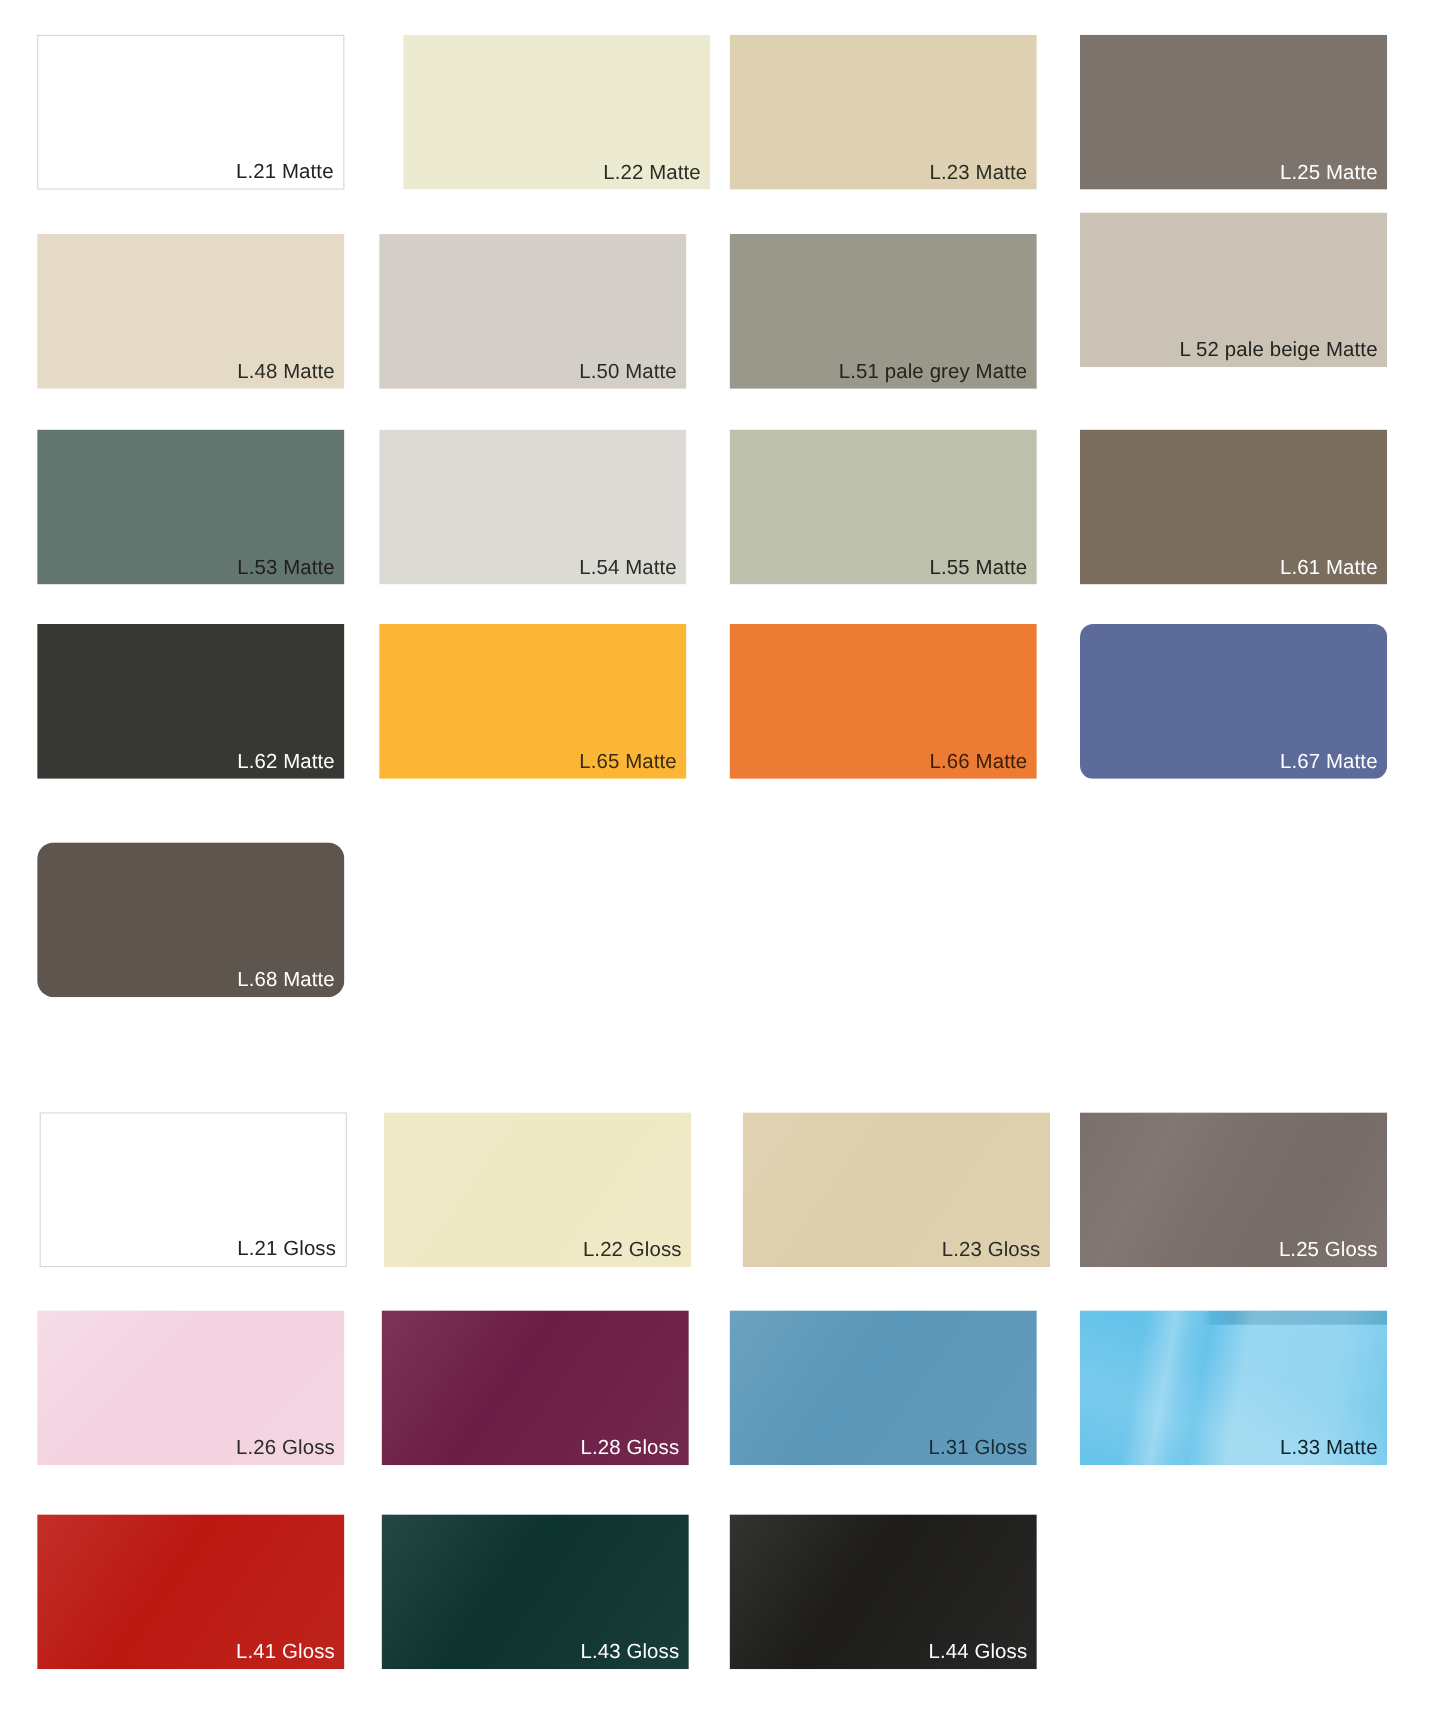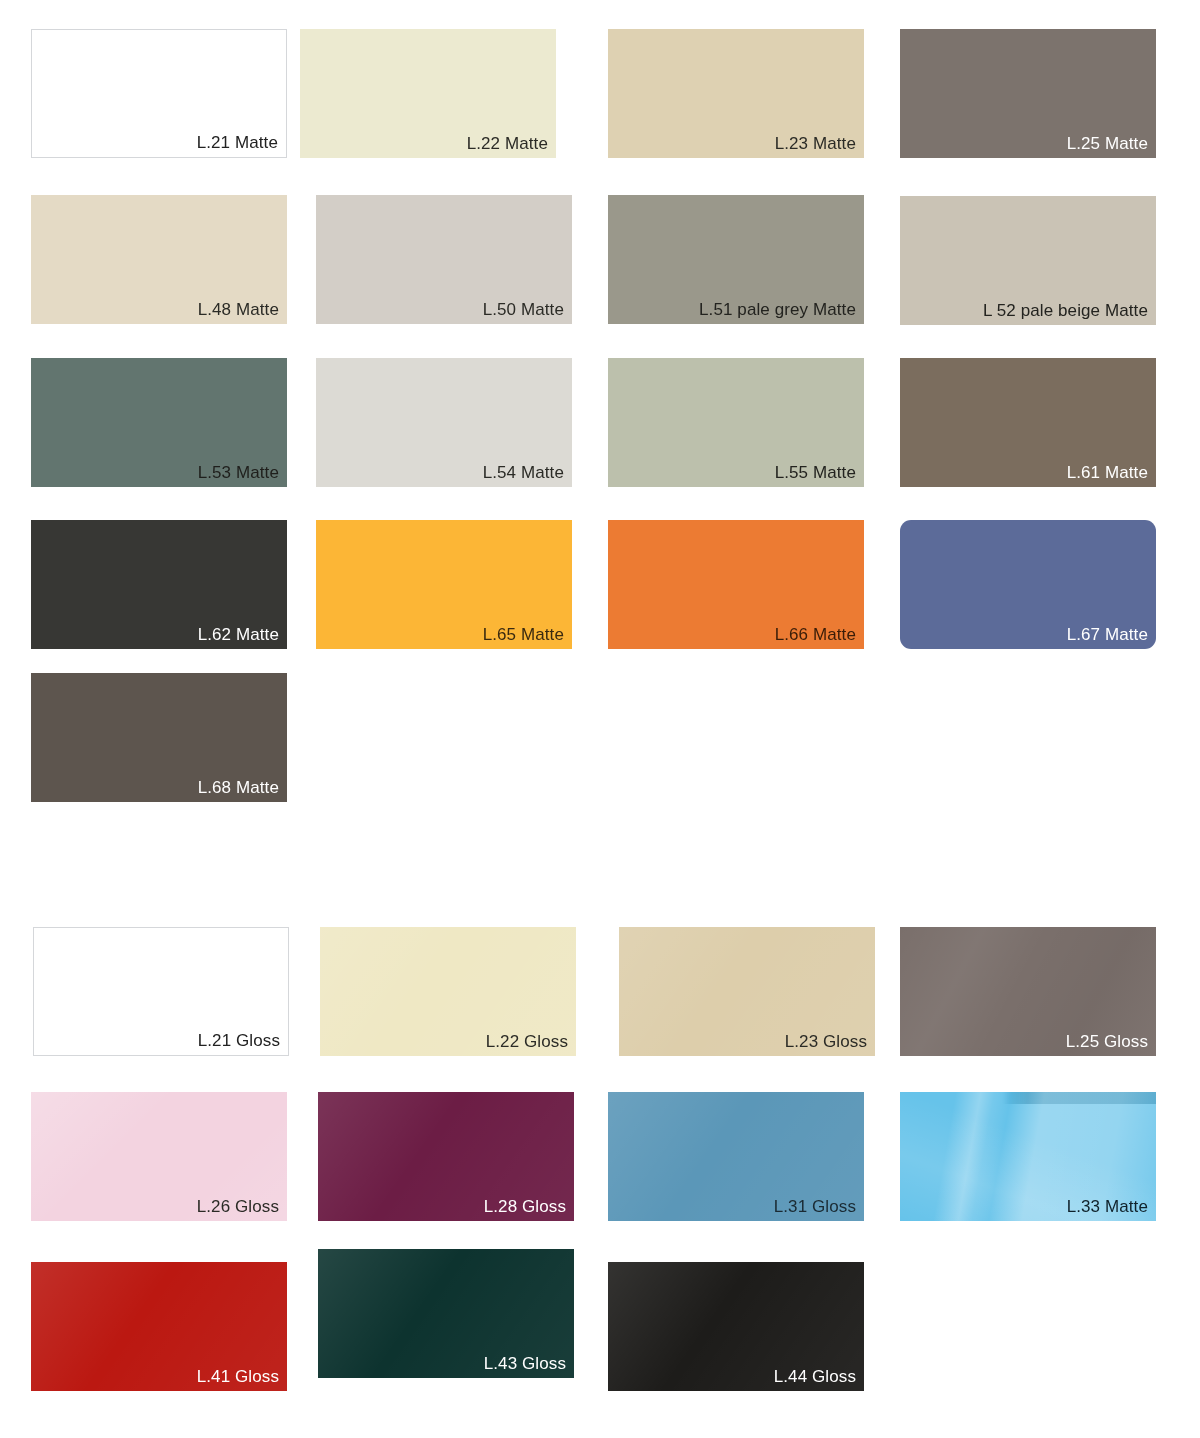--- a/index.html
+++ b/index.html
@@ -142,21 +142,21 @@
 <body style="background: rgb(255, 255, 255);">
 
 <div class="sheet">
 
   <div class="section" id="matte-section">
     <div class="swatch-grid" id="matte-grid">
         <div class="swatch outlined" style="left: 31px; top: 29px;">
           <div class="fill" style="background: rgb(255, 255, 255);"></div>
           <div class="swatch-label" style="color: rgb(34, 34, 34);">L.21 Matte</div>
         </div>
-        <div class="swatch" style="left: 300px; top: 29px;">
+        <div class="swatch" style="left: 336px; top: 29px;">
           <div class="fill" style="background: rgb(236, 234, 208);"></div>
           <div class="swatch-label" style="color: rgb(43, 43, 38);">L.22 Matte</div>
         </div>
         <div class="swatch" style="left: 608px; top: 29px;">
           <div class="fill" style="background: rgb(222, 209, 178);"></div>
           <div class="swatch-label" style="color: rgb(43, 43, 38);">L.23 Matte</div>
         </div>
         <div class="swatch" style="left: 900px; top: 29px;">
           <div class="fill" style="background: rgb(124, 115, 109);"></div>
           <div class="swatch-label" style="color: rgb(255, 255, 255);">L.25 Matte</div>
@@ -166,21 +166,21 @@
           <div class="swatch-label" style="color: rgb(43, 43, 38);">L.48 Matte</div>
         </div>
         <div class="swatch" style="left: 316px; top: 195px;">
           <div class="fill" style="background: rgb(211, 206, 199);"></div>
           <div class="swatch-label" style="color: rgb(43, 43, 38);">L.50 Matte</div>
         </div>
         <div class="swatch" style="left: 608px; top: 195px;">
           <div class="fill" style="background: rgb(154, 152, 139);"></div>
           <div class="swatch-label" style="color: rgb(35, 35, 31);">L.51 pale grey Matte</div>
         </div>
-        <div class="swatch" style="left: 900px; top: 196px;">
+        <div class="swatch" style="left: 900px; top: 177px;">
           <div class="fill" style="background: rgb(202, 195, 181);"></div>
           <div class="swatch-label" style="color: rgb(35, 35, 31);">L 52 pale beige Matte</div>
         </div>
         <div class="swatch" style="left: 31px; top: 358px;">
           <div class="fill" style="background: rgb(98, 117, 111);"></div>
           <div class="swatch-label" style="color: rgb(31, 31, 28);">L.53 Matte</div>
         </div>
         <div class="swatch" style="left: 316px; top: 358px;">
           <div class="fill" style="background: rgb(220, 218, 212);"></div>
           <div class="swatch-label" style="color: rgb(43, 43, 38);">L.54 Matte</div>
@@ -202,21 +202,21 @@
           <div class="swatch-label" style="color: rgb(58, 42, 16);">L.65 Matte</div>
         </div>
         <div class="swatch" style="left: 608px; top: 520px;">
           <div class="fill" style="background: rgb(236, 123, 51);"></div>
           <div class="swatch-label" style="color: rgb(58, 29, 8);">L.66 Matte</div>
         </div>
         <div class="swatch" style="left: 900px; top: 520px; border-radius: 11px;">
           <div class="fill" style="background: rgb(92, 107, 153);"></div>
           <div class="swatch-label" style="color: rgb(255, 255, 255);">L.67 Matte</div>
         </div>
-        <div class="swatch" style="left: 31px; top: 673px;">
+        <div class="swatch" style="left: 31px; top: 702px; border-radius: 14px;">
           <div class="fill" style="background: rgb(93, 85, 78);"></div>
           <div class="swatch-label" style="color: rgb(255, 255, 255);">L.68 Matte</div>
         </div>
       </div>
   </div>
 
   <div class="section" id="gloss-section">
     <div class="swatch-grid" id="gloss-grid">
         <div class="swatch outlined" style="left: 33px; top: 0px;">
           <div class="fill" style="background: rgb(255, 255, 255);"></div>
@@ -257,21 +257,21 @@
           <div class="sheen-33-a"></div>
           <div class="sheen-33-b"></div>
           <div class="sheen-33-c"></div>
           <div class="swatch-label" style="color: rgb(16, 34, 43);">L.33 Matte</div>
         </div>
         <div class="swatch" style="left: 31px; top: 335px;">
           <div class="fill" style="background: rgb(187, 24, 17);"></div>
           <div class="sheen-soft"></div>
           <div class="swatch-label" style="color: rgb(255, 255, 255);">L.41 Gloss</div>
         </div>
-        <div class="swatch" style="left: 318px; top: 322px;">
+        <div class="swatch" style="left: 318px; top: 335px;">
           <div class="fill" style="background: rgb(13, 51, 47);"></div>
           <div class="sheen-soft"></div>
           <div class="swatch-label" style="color: rgb(255, 255, 255);">L.43 Gloss</div>
         </div>
         <div class="swatch" style="left: 608px; top: 335px;">
           <div class="fill" style="background: rgb(29, 28, 26);"></div>
           <div class="sheen-soft"></div>
           <div class="swatch-label" style="color: rgb(255, 255, 255);">L.44 Gloss</div>
         </div>
       </div>

